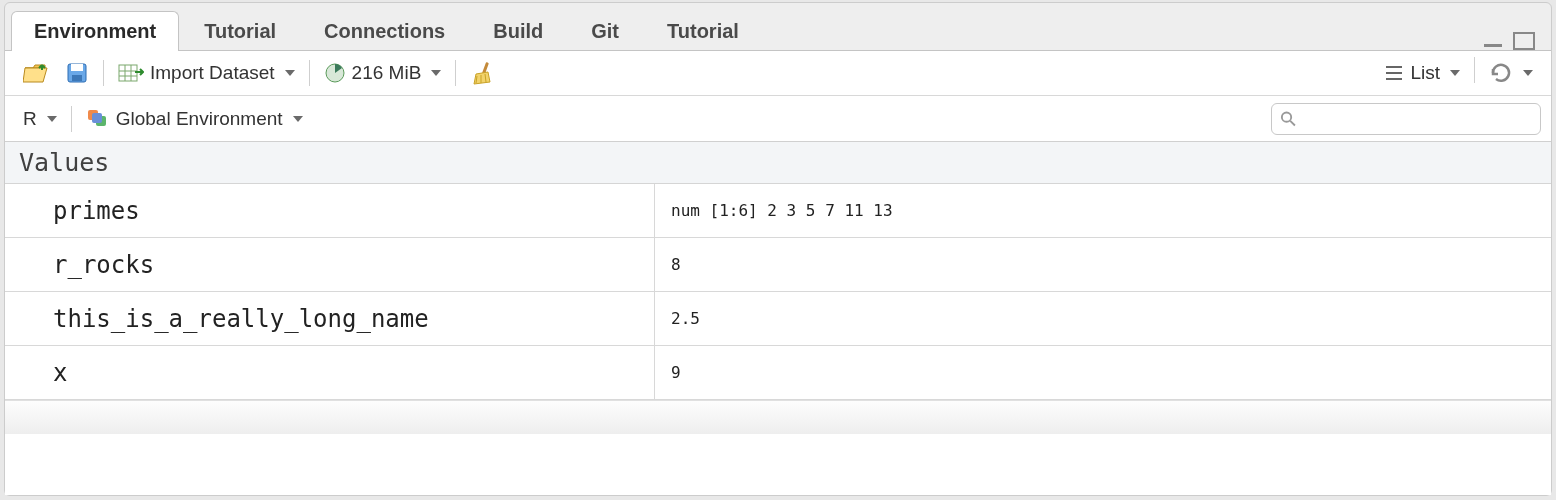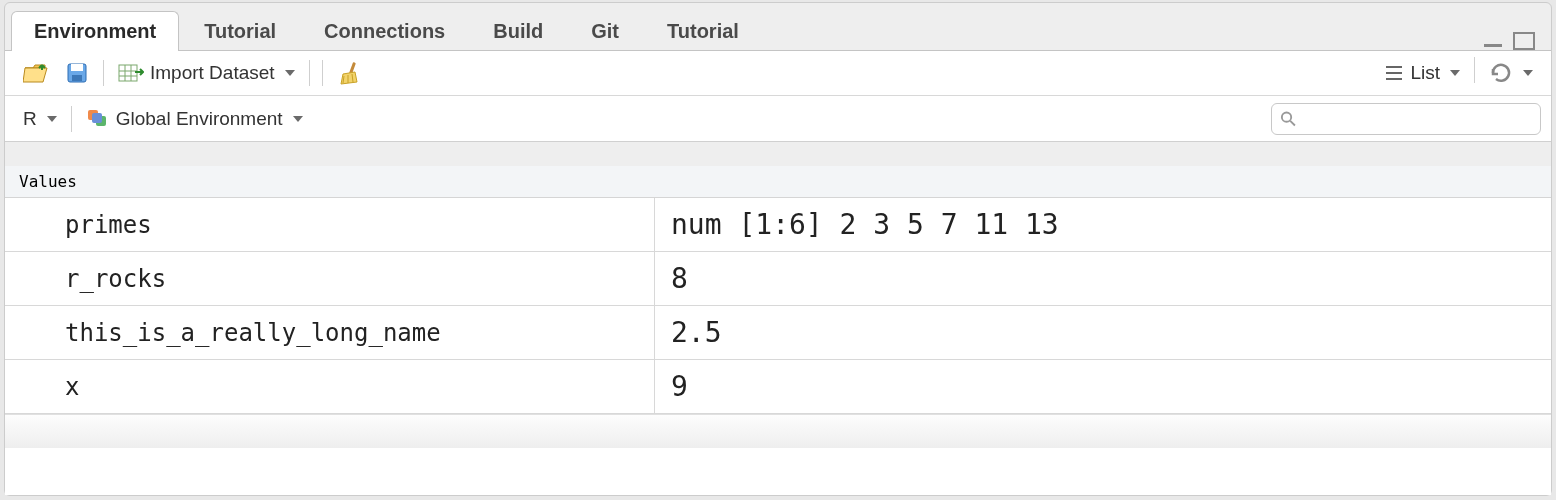--- a/index.html
+++ b/index.html
@@ -108,50 +108,49 @@
     width:270px;
     padding:0 8px;
   }
   .search-box input {
     border:none;outline:none;font-size:18px;width:100%;background:transparent;
   }
   .section-header {
     background:#f3f5f7;
     border-bottom:1px solid #d5d5d5;
     font-family: "Menlo","Consolas",monospace;
-    font-size:16px;
-    color:#000000;
+    font-size:25px;
+    color:#404040;
     padding:6px 14px;
-    margin-top:24px;
   }
   .grid {
     background:#fff;
     flex:1;
   }
   .row {
     display:flex;
     border-bottom:1px solid #d8d8d8;
     height:54px;
     align-items:center;
   }
   .cell-name {
     width:650px;
     font-family:"Menlo","Consolas",monospace;
     font-size:24px;
     color:#222;
-    padding-left:60px;
+    padding-left:48px;
     border-right:1px solid #d8d8d8;
     height:100%;
     display:flex;
     align-items:center;
   }
   .cell-val {
     flex:1;
     font-family:"Menlo","Consolas",monospace;
-    font-size:28px;
+    font-size:16px;
     color:#222;
     padding-left:16px;
     white-space:pre;
   }
   .footer-gradient {
     height:34px;
     background:linear-gradient(#fdfdfd,#eeeeee);
     border-top:1px solid #e0e0e0;
   }
   svg { display:block; }
@@ -204,20 +203,28 @@
         <line x1="1" y1="9" x2="19" y2="9" stroke="#7aa76c"></line>
         <line x1="1" y1="14" x2="19" y2="14" stroke="#7aa76c"></line>
         <line x1="7" y1="3" x2="7" y2="19" stroke="#7aa76c"></line>
         <line x1="13" y1="3" x2="13" y2="19" stroke="#7aa76c"></line>
         <path d="M17 10 L25 10 M22 7 L25 10 L22 13" stroke="#2e8b2e" stroke-width="2" fill="none"></path>
       </svg>
       <span>Import Dataset</span>
       <span class="caret-down"></span>
     </span>
     <span class="sep"></span>
+    <span class="tb-btn">
+      <svg width="22" height="22" viewBox="0 0 22 22">
+        <circle cx="11" cy="11" r="9" fill="#d8e8d8" stroke="#5a9a5a"></circle>
+        <path d="M11 11 L11 2 A9 9 0 0 1 18 6 Z" fill="#3a7a5a"></path>
+      </svg>
+      <span>216 MiB</span>
+      <span class="caret-down"></span>
+    </span>
     <span class="sep"></span>
     <span class="tb-btn">
       <svg width="26" height="26" viewBox="0 0 26 26">
         <rect x="14" y="2" width="3" height="12" rx="1" fill="#c48a3a" transform="rotate(20 15 8)"></rect>
         <path d="M6 14 L18 12 L20 22 L4 24 Z" fill="#f2d36b" stroke="#c9a227"></path>
         <line x1="7" y1="16" x2="6" y2="23" stroke="#c9a227"></line>
         <line x1="11" y1="15" x2="11" y2="23" stroke="#c9a227"></line>
         <line x1="15" y1="14" x2="16" y2="22" stroke="#c9a227"></line>
       </svg>
     </span>

